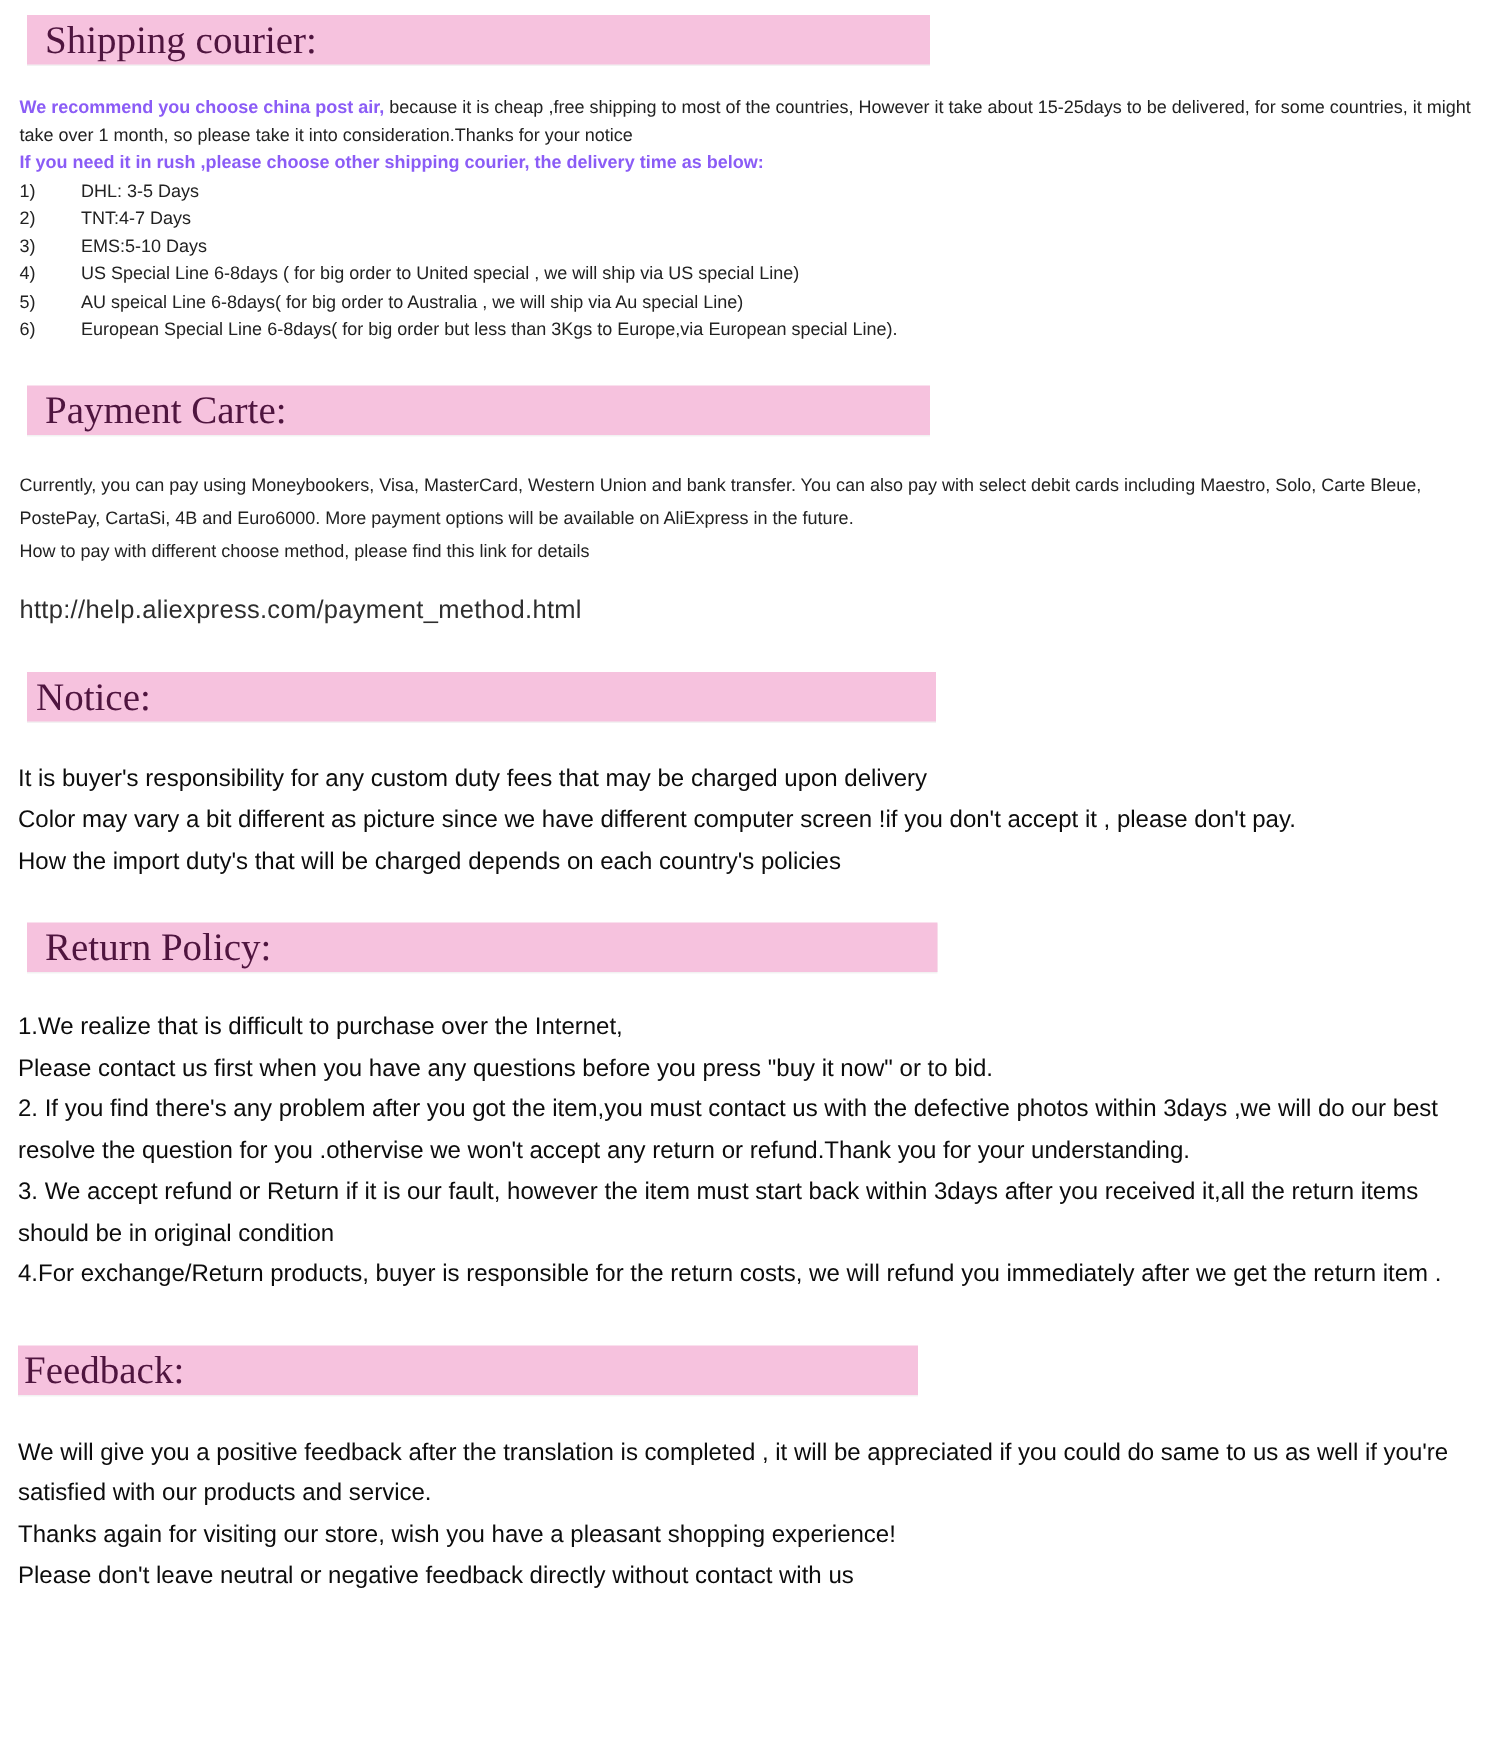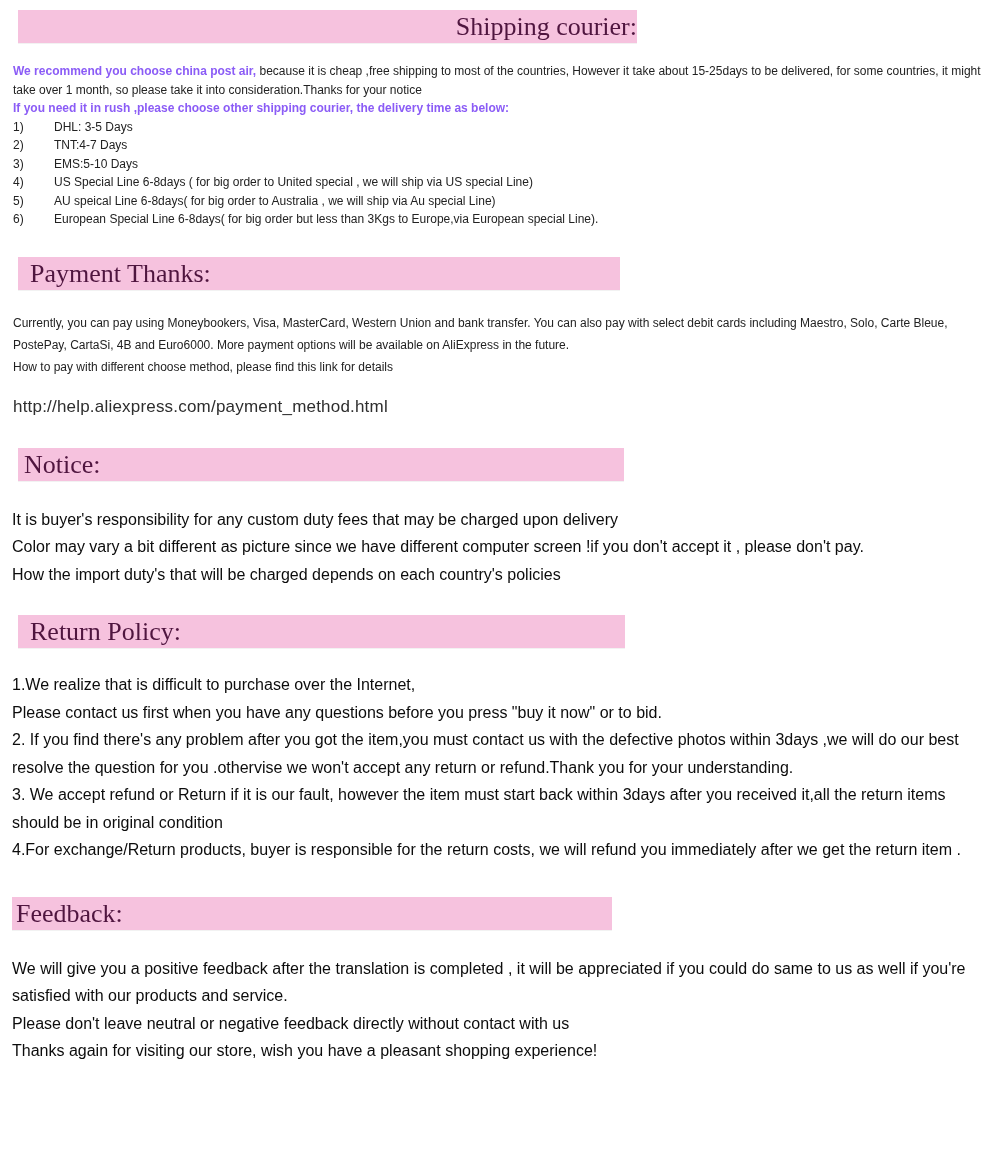--- a/index.html
+++ b/index.html
@@ -25,21 +25,21 @@
     background: #f6c2de;
     height: 33px;
     line-height: 33px;
     font-family: "Liberation Serif", "DejaVu Serif", serif;
     font-size: 26px;
     font-weight: 400;
     color: #4f153f;
     white-space: nowrap;
     box-shadow: 0 1px 0 rgba(0,0,0,0.05);
   }
-  .banner-shipping { margin: 10px 0 0 18px; width: 590px; padding-left: 29px; text-align: right; }
+  .banner-shipping { margin: 10px 0 0 18px; width: 590px; padding-left: 12px; }
   .banner-payment  { margin: 28px 0 0 18px; width: 590px; padding-left: 12px; }
   .banner-notice   { margin: 31px 0 0 18px; width: 600px; padding-left: 6px; }
   .banner-return   { margin: 27px 0 0 18px; width: 595px; padding-left: 12px; }
   .banner-feedback { margin: 33px 0 0 12px; width: 596px; padding-left: 4px; }
 
   
   .smalltext {
     font-size: 12px;
     line-height: 18.5px;
     color: #222222;
@@ -109,21 +109,21 @@
       </div>
         <div class="courier-row">
         <span class="num">6)</span>
         <span class="ctext">European Special Line 6-8days( for big order but less than 3Kgs to Europe,via European special Line).</span>
       </div>
       </div>
   </section>
 
   <section>
     <div class="banner banner-payment">
-      <span>Payment Thanks:</span>
+      <span>Payment Carte:</span>
     </div>
     <div class="smalltext payment-body">
       <div>Currently, you can pay using Moneybookers, Visa, MasterCard, Western Union and bank transfer. You can also pay with select debit cards including Maestro, Solo, Carte Bleue, PostePay, CartaSi, 4B and Euro6000. More payment options will be available on AliExpress in the future.</div>
       <div>How to pay with different choose method, please find this link for details</div>
     </div>
     <div class="payment-link">http://help.aliexpress.com/payment_method.html</div>
   </section>
 
   <section>
     <div class="banner banner-notice">
@@ -148,18 +148,18 @@
         <div>4.For exchange/Return products, buyer is responsible for the return costs, we will refund you immediately after we get the return item .</div>
       </div>
   </section>
 
   <section>
     <div class="banner banner-feedback">
       <span>Feedback:</span>
     </div>
     <div class="bigtext feedback-body">
         <div>We will give you a positive feedback after the translation is completed , it will be appreciated if you could do same to us as well if you're satisfied with our products and service.</div>
+        <div>Thanks again for visiting our store, wish you have a pleasant shopping experience!</div>
         <div>Please don't leave neutral or negative feedback directly without contact with us</div>
-        <div>Thanks again for visiting our store, wish you have a pleasant shopping experience!</div>
       </div>
   </section>
 
 </div>
 
 </body></html>

